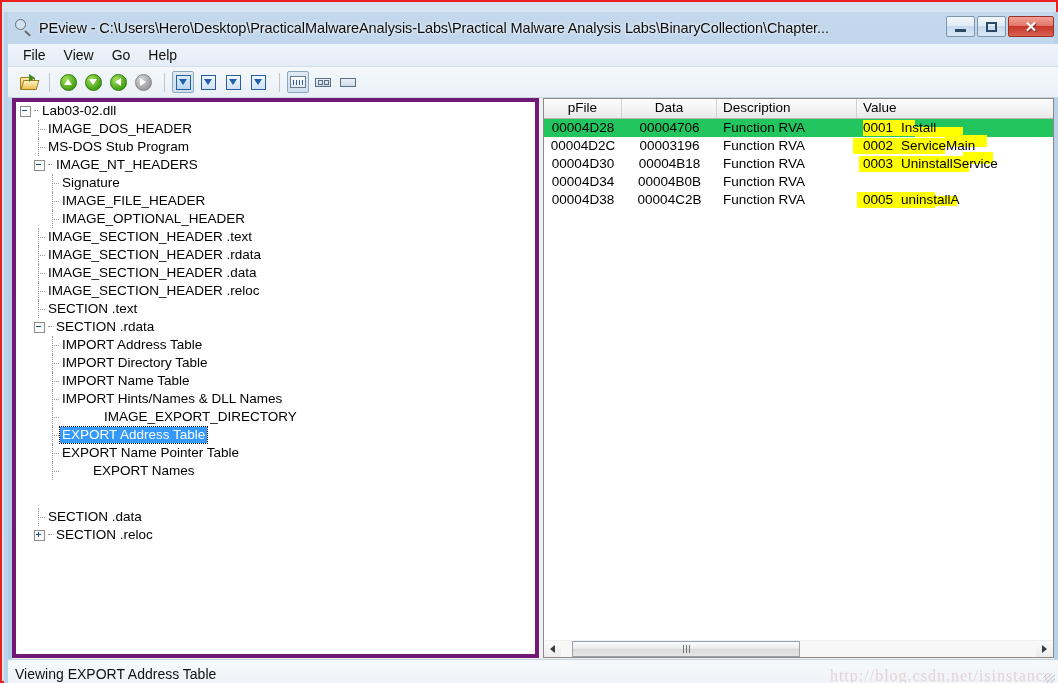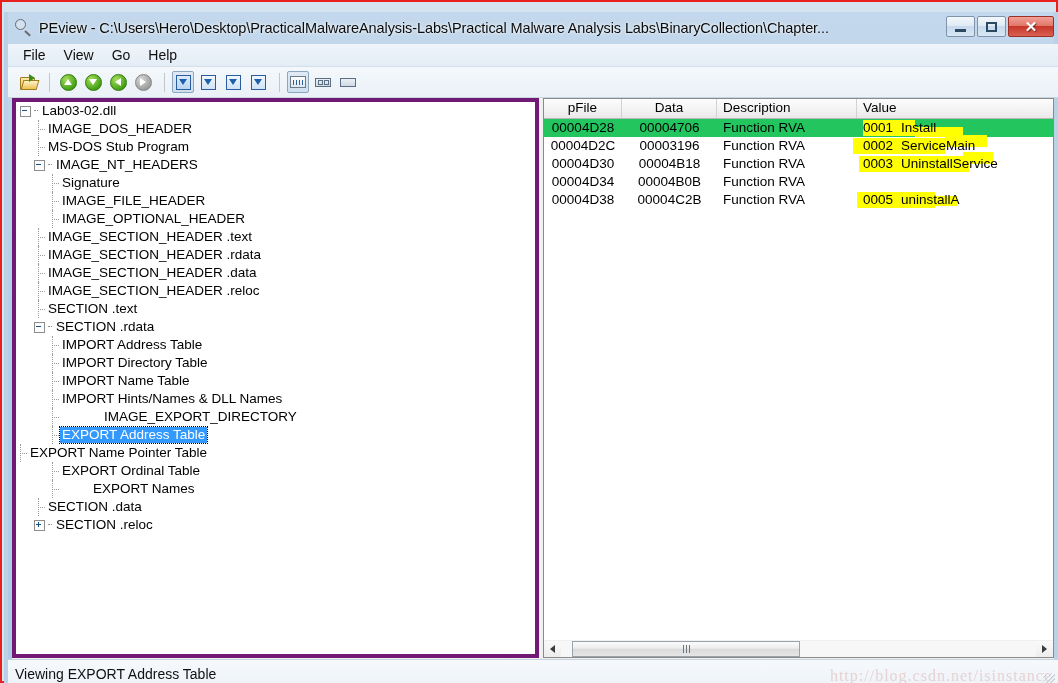--- a/index.html
+++ b/index.html
@@ -632,33 +632,29 @@
             <span class="tree-label">IMPORT Hints/Names &amp; DLL Names</span>
           </div>
           <div class="tree-row" style="padding-left: 32px; gap: 42px;">
             <div class="tstub branch"></div>
             <span class="tree-label">IMAGE_EXPORT_DIRECTORY</span>
           </div>
           <div class="tree-row selected" style="padding-left: 32px;">
             <div class="tstub branch"></div>
             <span class="tree-label">EXPORT Address Table</span>
           </div>
-          <div class="tree-row" style="">
+          <div class="tree-row" style="padding-left: 32px;">
             <div class="tstub branch"></div>
             <span class="tree-label">EXPORT Name Pointer Table</span>
           </div>
-          <div class="tree-row" style="padding-left: 32px;">
-            <div class="tstub branch"></div>
-            <span class="tree-label">EXPORT Ordinal Table</span>
-          </div>
           <div class="tree-row" style="padding-left: 32px; gap: 31px;">
             <div class="tstub branch"></div>
             <span class="tree-label">EXPORT Names</span>
           </div>
-          <div class="tree-row" style="padding-left: 18px;">
+          <div class="tree-row" style="padding-left: 18px; margin-top: 28px;">
             <div class="tstub branch"></div>
             <span class="tree-label">SECTION .data</span>
           </div>
           <div class="tree-row" style="padding-left: 18px;">
             <div class="expander plus"></div>
             <div class="dashlead" style="width: 4px; flex-basis: 4px;"></div>
             <span class="tree-label">SECTION .reloc</span>
           </div>
         </div>
 

